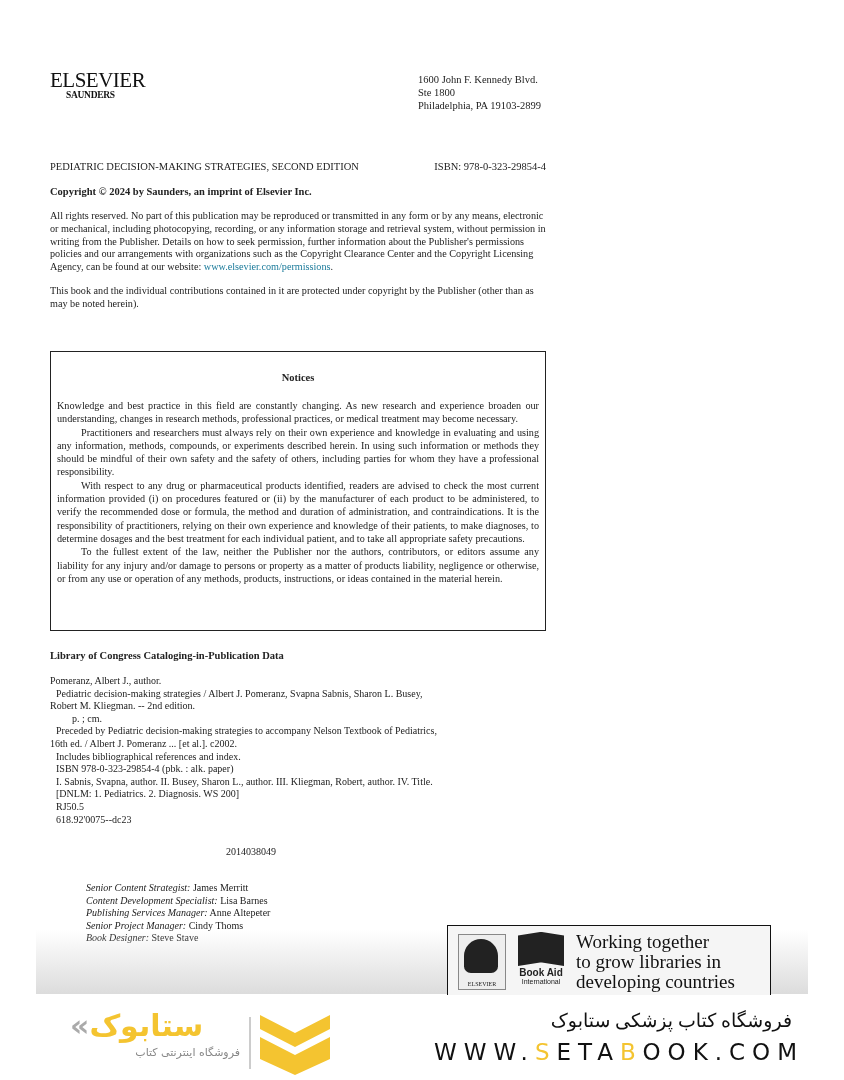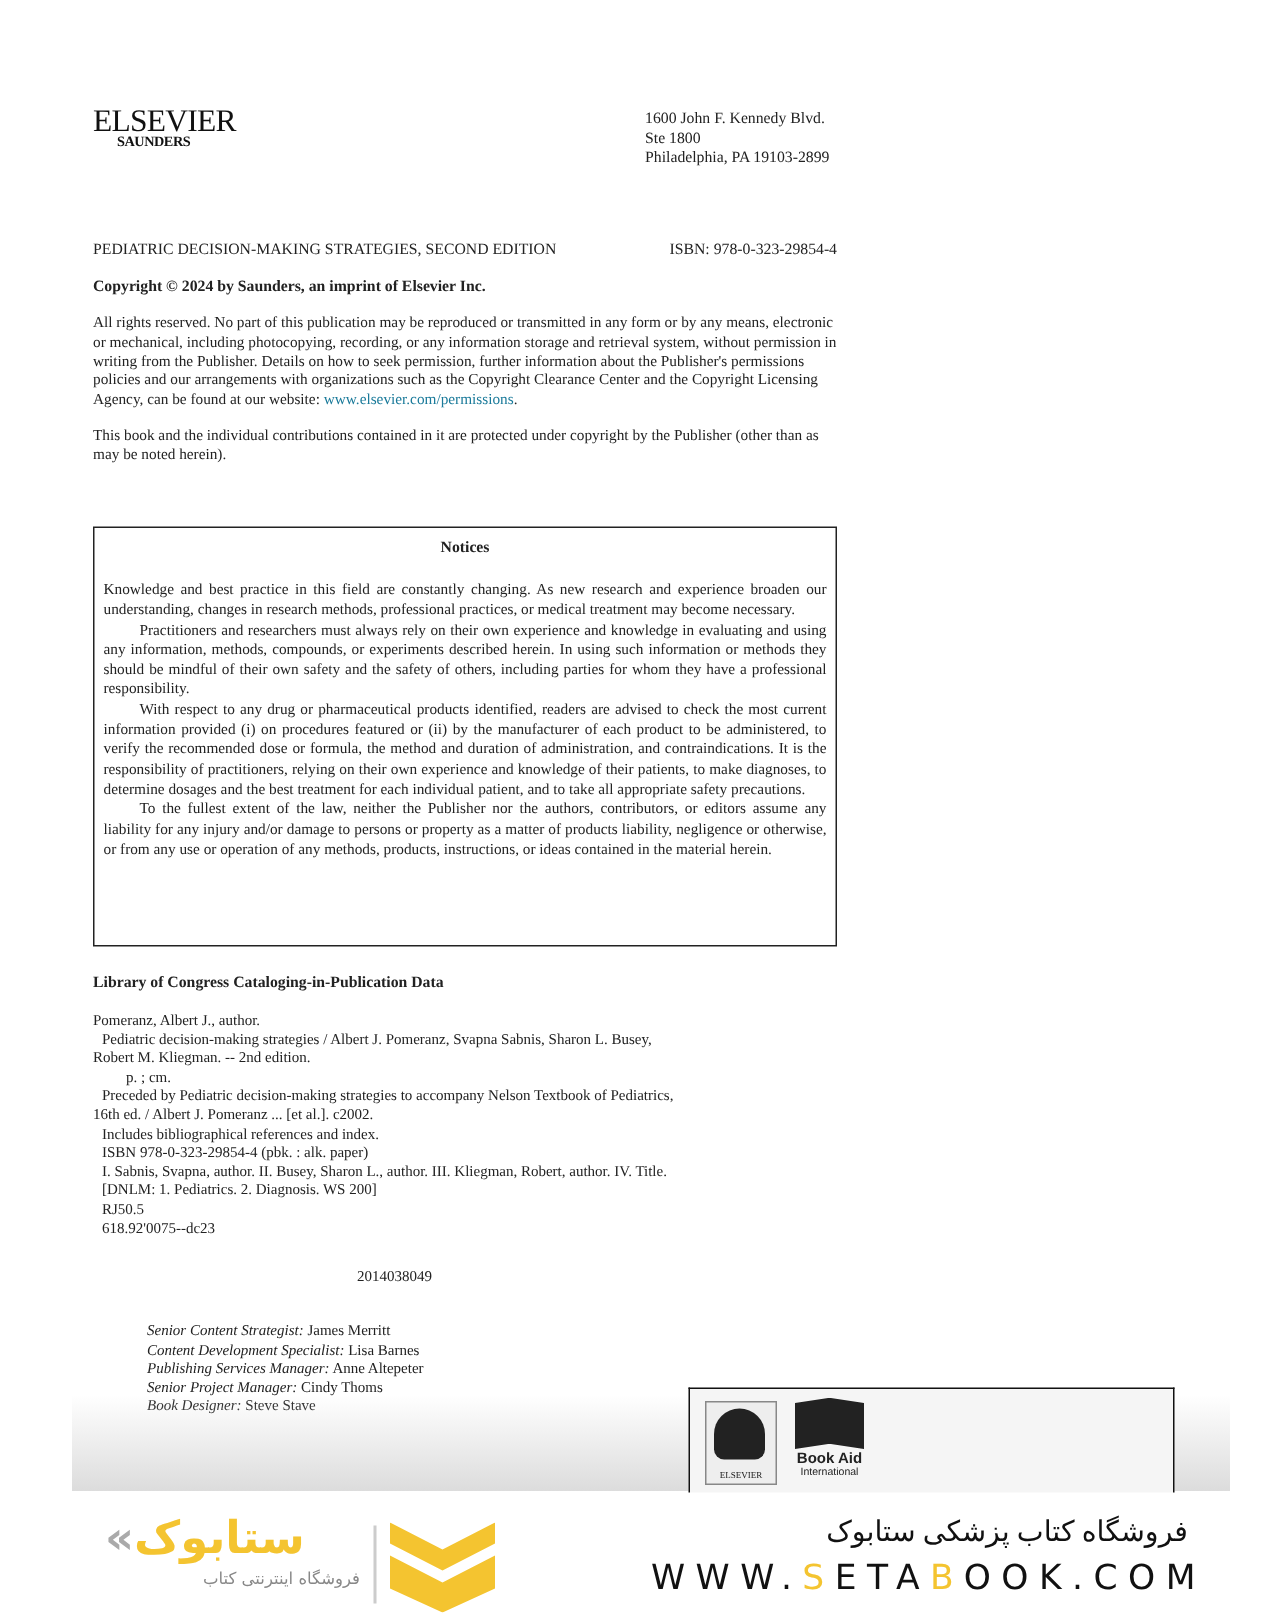--- a/index.html
+++ b/index.html
@@ -1,28 +1,28 @@
 <!DOCTYPE html>
 <html><head>
 <meta charset="utf-8">
 <style>
   html, body { margin:0; padding:0; }
   body { width:844px; height:1080px; background:#ffffff; position:relative; overflow:hidden;
          font-family:"Liberation Serif","DejaVu Serif",serif; color:#222; }
-  .page { position:absolute; left:12px; top:0; width:692px; height:1000px; }
+  .page { position:absolute; left:0; top:0; width:692px; height:1000px; }
   .logo { position:absolute; left:50px; top:70px; }
   .logo .main { font-size:21px; letter-spacing:-0.5px; color:#111; line-height:20px; font-family:"Liberation Serif",serif; }
   .logo .sub { font-size:9.5px; font-weight:bold; margin-left:16px; letter-spacing:-0.3px; color:#111; line-height:10px; }
   .address { position:absolute; left:418px; top:73px; font-size:10.5px; line-height:13px; color:#222; }
   .titleline { position:absolute; left:50px; top:161px; width:496px; font-size:10.5px; display:flex; justify-content:space-between; }
   .copyright { position:absolute; left:50px; top:186px; font-size:10.5px; font-weight:bold; }
   .para { position:absolute; left:50px; width:498px; font-size:10.2px; line-height:12.8px; }
   .para a { color:#1a7a9a; text-decoration:none; }
   .notices { position:absolute; left:50px; top:351px; width:482px; height:266px; border:1.5px solid #222; padding:6px 6px; }
-  .notices .nt { text-align:center; font-weight:bold; font-size:10.5px; margin-top:2px; margin-bottom:16px; }
+  .notices .nt { text-align:center; font-weight:bold; font-size:10.5px; margin-top:14px; margin-bottom:16px; }
   .notices p { margin:0; font-size:10.2px; line-height:13.3px; text-align:justify; }
   .notices p.ind { text-indent:24px; }
   .lccn-title { position:absolute; left:50px; top:650px; font-weight:bold; font-size:10.5px; }
   .lccn { position:absolute; left:50px; top:675px; font-size:10px; line-height:12.6px; width:520px; }
   .lccn div { white-space:nowrap; }
   .i1 { padding-left:6px; } .i2 { padding-left:22px; }
   .lccn .num { padding-left:176px; margin-top:20px; }
   .credits { position:absolute; left:50px; top:882px; font-size:10px; line-height:12.6px; }
   .credits i { font-style:italic;margin-left:36px; }
   .fade { position:absolute; left:36px; top:930px; width:772px; height:64px;
@@ -106,20 +106,25 @@
   <div class="bookaid">
     <div class="ba-els">
       <div class="tree"></div>
       <div class="lbl">ELSEVIER</div>
     </div>
     <div class="ba-book">
       <div class="ico"></div>
       <div class="t1">Book Aid</div>
       <div class="t2">International</div>
     </div>
+    <div class="ba-text">
+      <div>Working together</div>
+      <div>to grow libraries in</div>
+      <div>developing countries</div>
+    </div>
   </div>
 </div>
 
 <div class="footer">
   <div class="seta-logo">
     <div class="mk"><span>«</span><span style="color:#f4c430">ستابوک</span></div>
     <div class="sub">فروشگاه اینترنتی کتاب</div>
   </div>
   <div class="divider"></div>
   <svg class="chev" viewBox="0 0 70 60">

